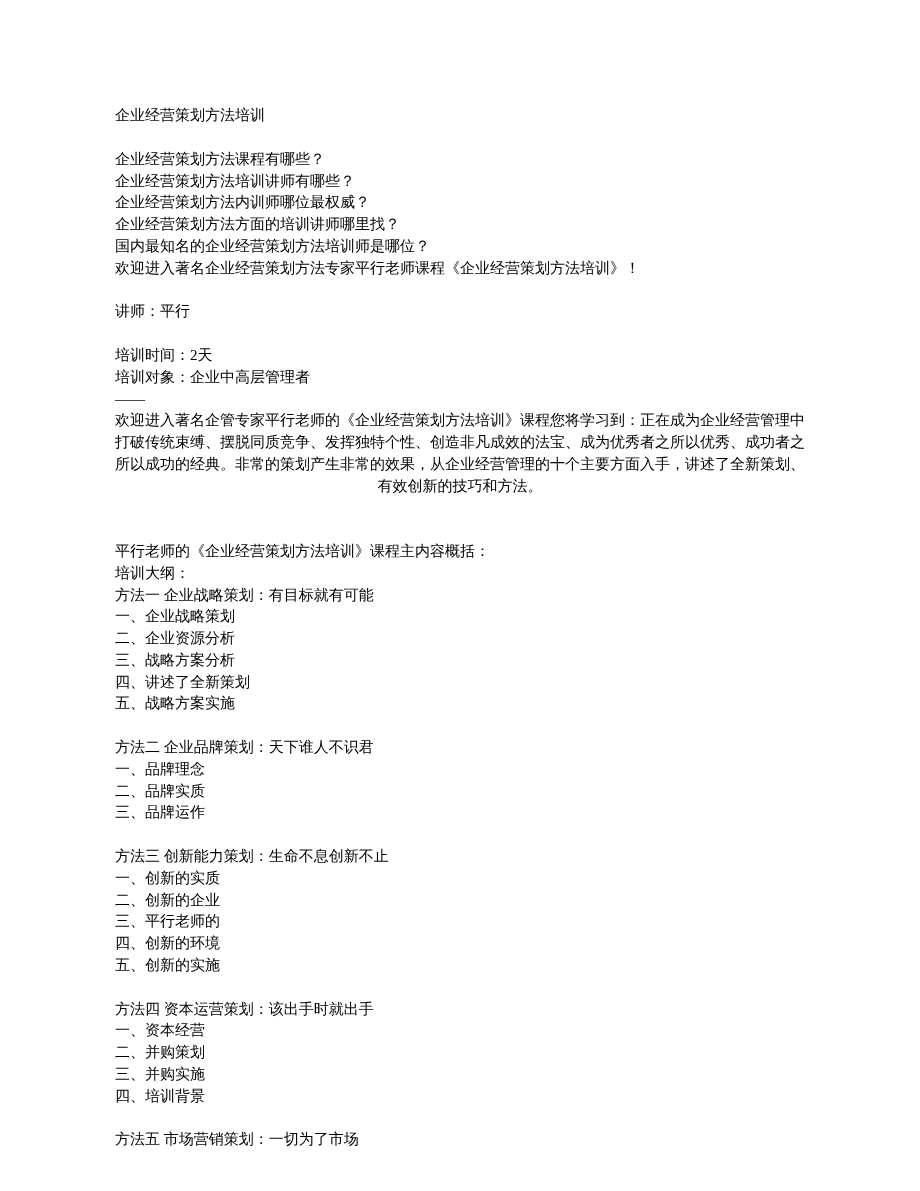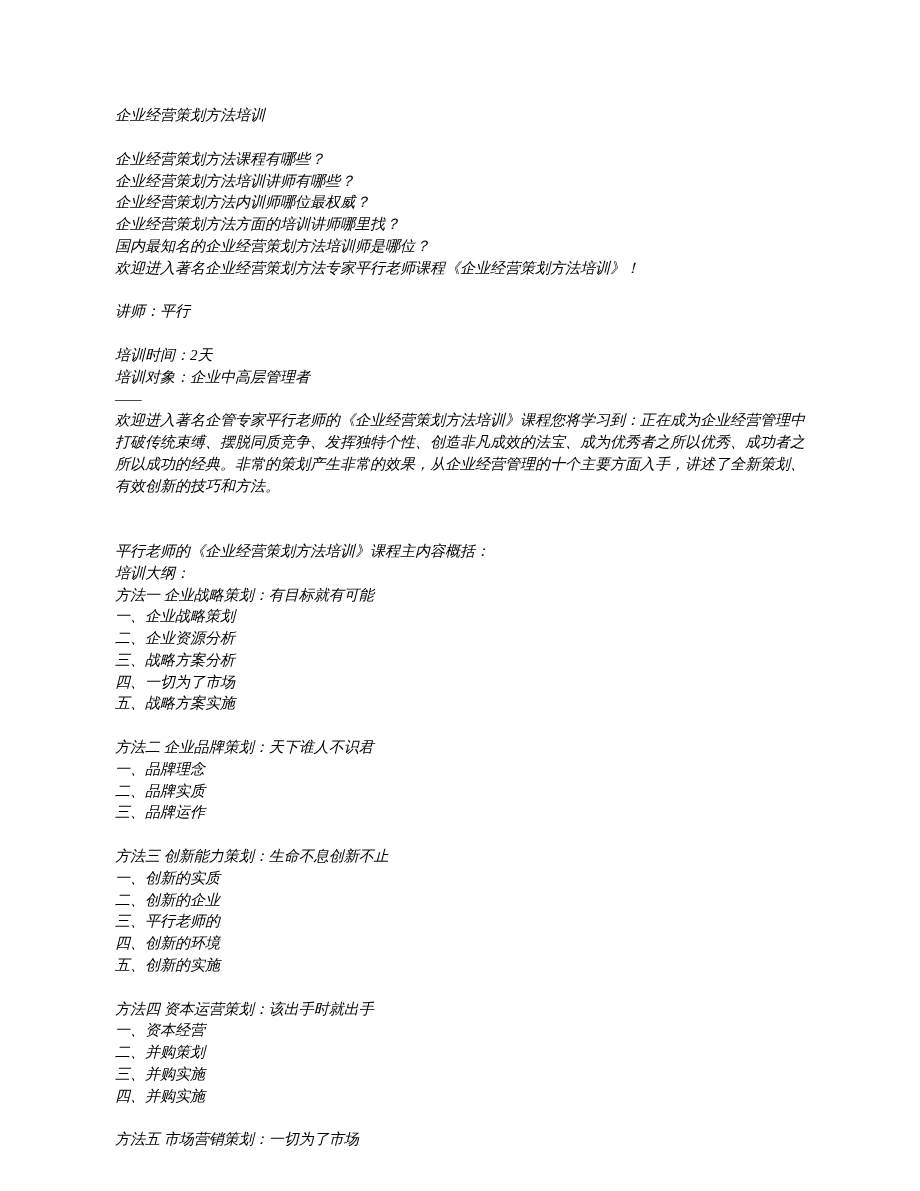--- a/index.html
+++ b/index.html
@@ -18,27 +18,26 @@
       padding: 105px 115px 50px 115px;
     }
     .title {
       margin-bottom: 22px;
     }
     .block {
       margin-bottom: 22px;
     }
     .line {
       display: block;
-      font-style: italic;
     }
     .divider {
       font-size: 15px;
     }
     .paragraph {
-      text-align: left;
+      text-align: center;
     }
     .tight-block {
       margin-bottom: 22px;
     }
   </style>
 </head>
 <body>
 
 
 
@@ -71,21 +70,21 @@
 <div>
   <span class="line">平行老师的《企业经营策划方法培训》课程主内容概括：</span>
   <span class="line">培训大纲：</span>
 </div>
 
 <div class="tight-block">
   <span class="line">方法一 企业战略策划：有目标就有可能</span>
   <span class="line">一、企业战略策划</span>
   <span class="line">二、企业资源分析</span>
   <span class="line">三、战略方案分析</span>
-  <span class="line">四、一切为了市场</span>
+  <span class="line">四、讲述了全新策划</span>
   <span class="line">五、战略方案实施</span>
 </div>
 
 <div class="tight-block">
   <span class="line">方法二 企业品牌策划：天下谁人不识君</span>
   <span class="line">一、品牌理念</span>
   <span class="line">二、品牌实质</span>
   <span class="line">三、品牌运作</span>
 </div>
 
@@ -96,21 +95,21 @@
   <span class="line">三、平行老师的</span>
   <span class="line">四、创新的环境</span>
   <span class="line">五、创新的实施</span>
 </div>
 
 <div class="tight-block">
   <span class="line">方法四 资本运营策划：该出手时就出手</span>
   <span class="line">一、资本经营</span>
   <span class="line">二、并购策划</span>
   <span class="line">三、并购实施</span>
-  <span class="line">四、并购实施</span>
+  <span class="line">四、培训背景</span>
 </div>
 
 <div class="tight-block">
   <span class="line">方法五 市场营销策划：一切为了市场</span>
 
 </div>
 
 
 
 

